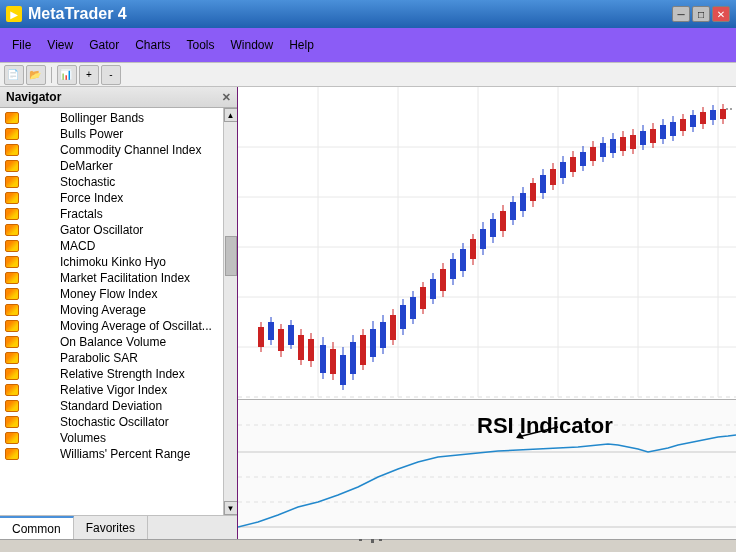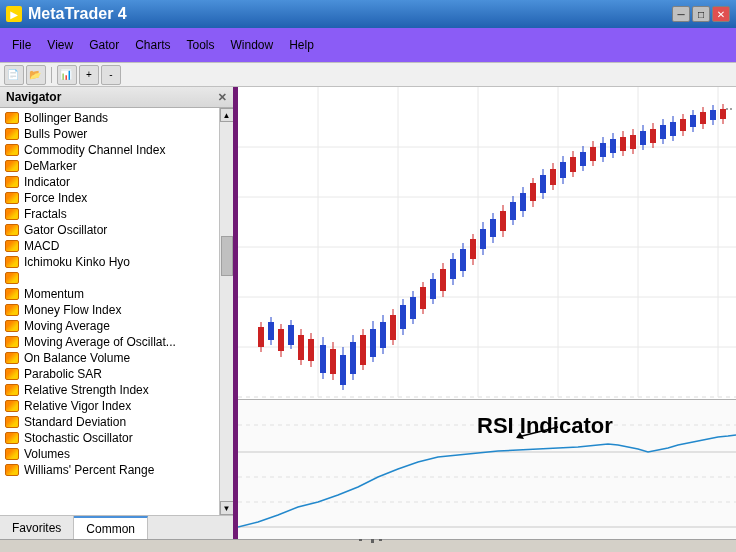--- a/index.html
+++ b/index.html
@@ -79,21 +79,21 @@
     
     .main-layout {
       display: flex;
       height: calc(552px - 28px - 22px - 26px - 24px);
     }
 
     
     .navigator {
       width: 238px;
       background: white;
-      border-right: 5px solid #701a75;
+      border-right: 1px solid #701a75;
       display: flex;
       flex-direction: column;
       flex-shrink: 0;
     }
     .navigator-header {
       background: linear-gradient(to bottom, #e8e8e8, #d8d8d8);
       padding: 3px 6px;
       display: flex;
       justify-content: space-between;
       align-items: center;
@@ -121,20 +121,21 @@
     .nav-list::-webkit-scrollbar { width: 0; }
     .nav-item {
       display: flex;
       align-items: center;
       padding: 1px 4px;
       cursor: pointer;
       font-size: 12px;
       white-space: nowrap;
       overflow: hidden;
       text-overflow: ellipsis;
+      gap: 36px;
     }
     .nav-icon {
       width: 16px;
       height: 14px;
       margin-right: 4px;
       flex-shrink: 0;
       display: flex;
       align-items: center;
       justify-content: center;
     }
@@ -339,21 +340,21 @@
           <li class="nav-item">
             <span class="nav-icon">
               <div class="indicator-icon"></div>
             </span>
             <span>DeMarker</span>
           </li>
           <li class="nav-item">
             <span class="nav-icon">
               <div class="indicator-icon"></div>
             </span>
-            <span>Indicator</span>
+            <span>Stochastic</span>
           </li>
           <li class="nav-item">
             <span class="nav-icon">
               <div class="indicator-icon"></div>
             </span>
             <span>Force Index</span>
           </li>
           <li class="nav-item">
             <span class="nav-icon">
               <div class="indicator-icon"></div>
@@ -375,26 +376,21 @@
           <li class="nav-item">
             <span class="nav-icon">
               <div class="indicator-icon"></div>
             </span>
             <span>Ichimoku Kinko Hyo</span>
           </li>
           <li class="nav-item">
             <span class="nav-icon">
               <div class="indicator-icon"></div>
             </span>
-          </li>
-          <li class="nav-item">
-            <span class="nav-icon">
-              <div class="indicator-icon"></div>
-            </span>
-            <span>Momentum</span>
+            <span>Market Facilitation Index</span>
           </li>
           <li class="nav-item">
             <span class="nav-icon">
               <div class="indicator-icon"></div>
             </span>
             <span>Money Flow Index</span>
           </li>
           <li class="nav-item">
             <span class="nav-icon">
               <div class="indicator-icon"></div>
@@ -458,22 +454,22 @@
         </ul>
       <div class="nav-scrollbar">
         <div class="scroll-btn">▲</div>
         <div class="scroll-track">
           <div class="scroll-thumb"></div>
         </div>
         <div class="scroll-btn">▼</div>
       </div>
     </div>
     <div class="nav-tabs">
+      <div class="nav-tab active">Common</div>
       <div class="nav-tab">Favorites</div>
-      <div class="nav-tab active">Common</div>
     </div>
   </div>
 
   <div class="chart-area">
     <svg class="chart-svg" viewBox="0 0 498 452" xmlns="http://www.w3.org/2000/svg">
 
       <rect width="498" height="452" fill="#1a1a2e" opacity="0.05"></rect>
       <rect width="498" height="452" fill="white"></rect>
 
       <line x1="0" y1="60" x2="498" y2="60" stroke="#e8e8e8" stroke-width="1"></line>

